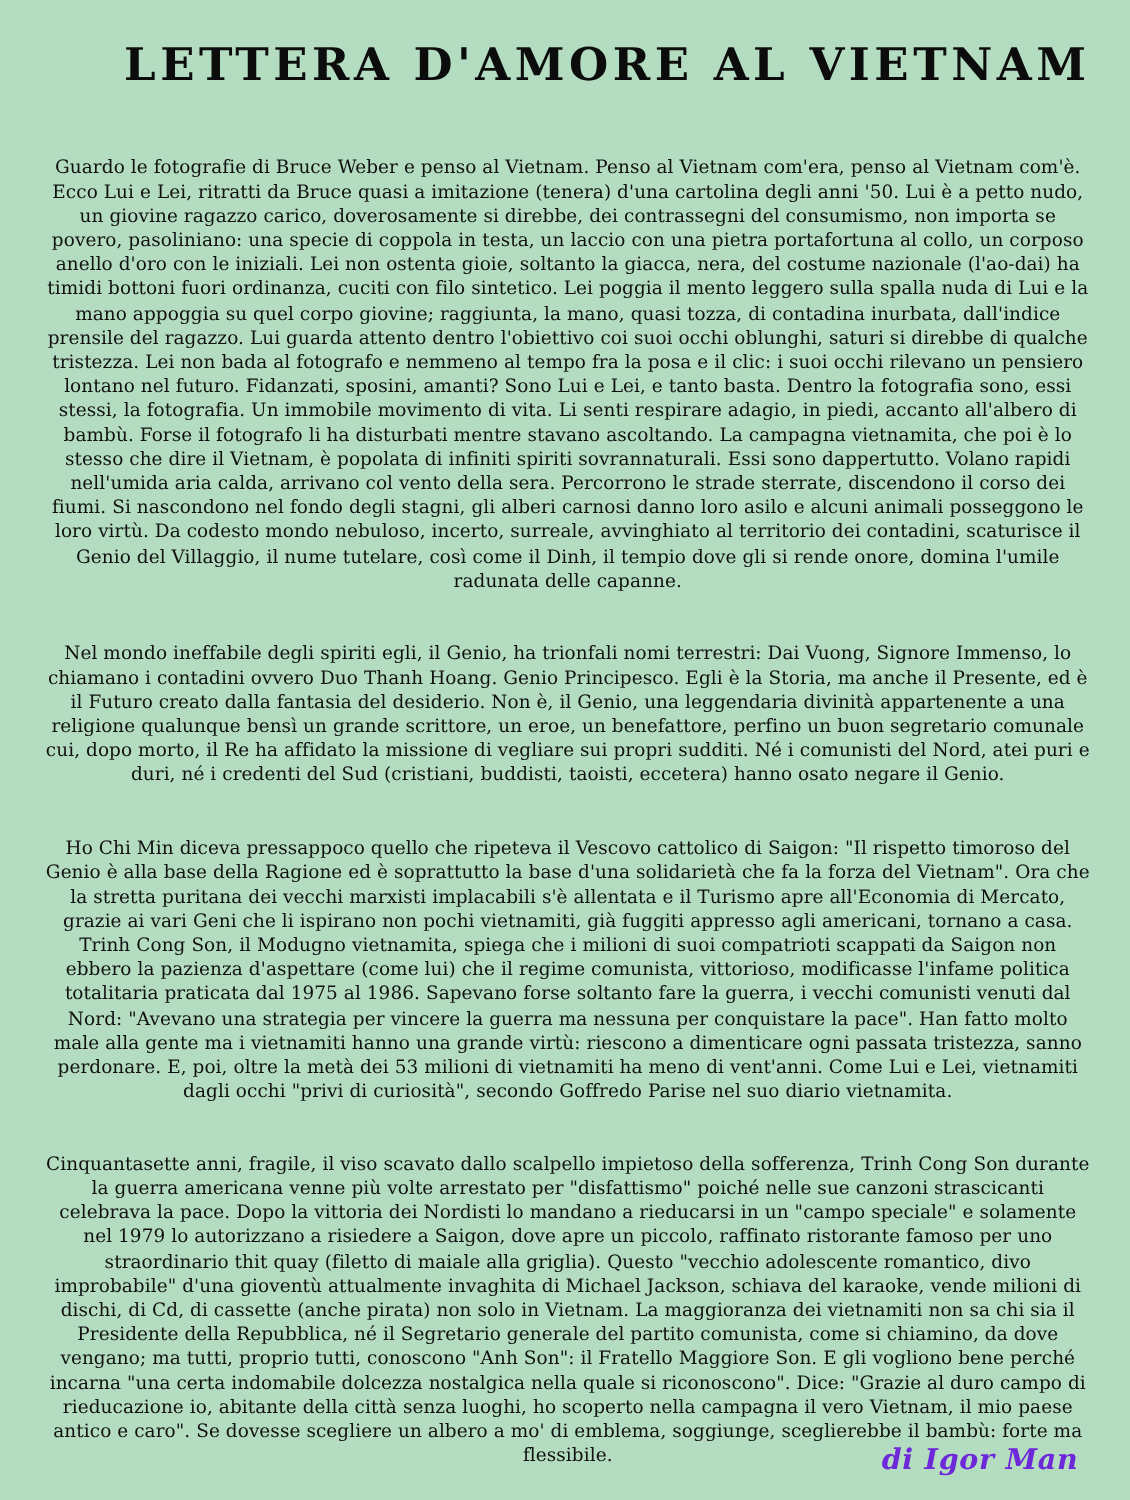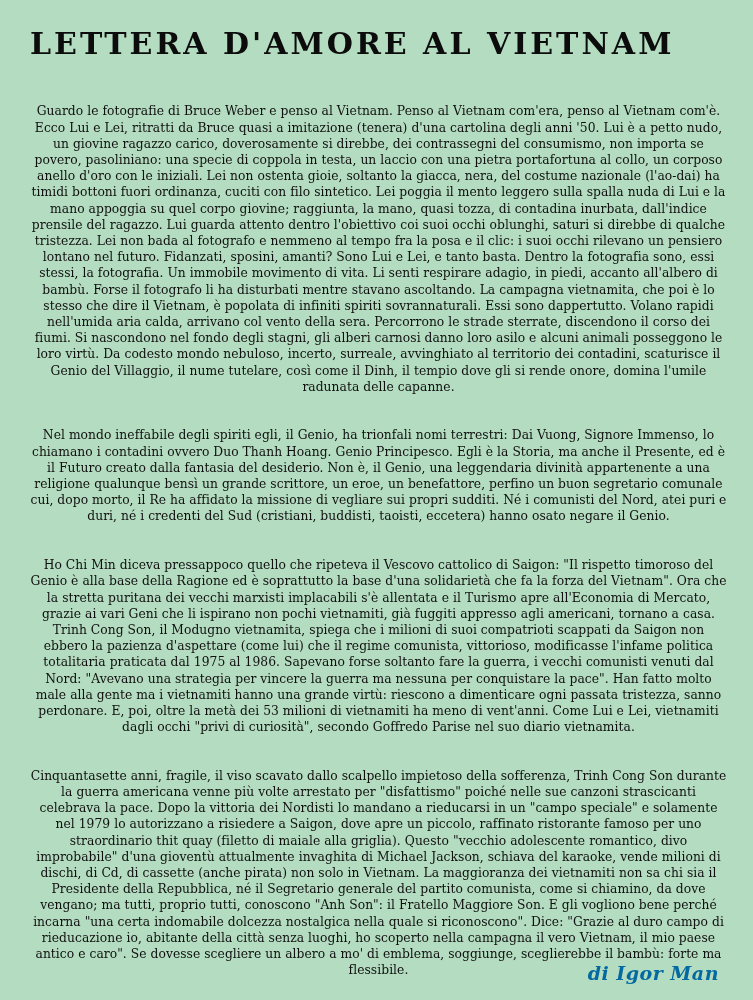--- a/index.html
+++ b/index.html
@@ -20,21 +20,21 @@
     height: 1000px;
     box-sizing: border-box;
     padding: 22px 26px 10px 30px;
     background: #b4dcc0;
   }
   #title {
     font-family: "DejaVu Serif", serif;
     font-weight: bold;
     font-size: 30px;
     letter-spacing: 3px;
-    text-align: left;
+    text-align: right;
     color: #0c0c0c;
     margin: 4px 0 10px 0;
     white-space: nowrap;
   }
   #body-text {
     font-family: "DejaVu Serif", serif;
     font-size: 12.3px;
     line-height: 16.2px;
     text-align: left;
     color: #101010;
@@ -49,21 +49,21 @@
   }
   #signature {
     position: absolute;
     right: 34px;
     bottom: 16px;
     font-family: "DejaVu Serif", serif;
     font-weight: bold;
     font-style: italic;
     font-size: 19px;
     letter-spacing: 0.5px;
-    color: #0369a1;
+    color: #6d28d9;
   }
 </style>
 </head>
 <body>
 
 <div id="page">
 
   <h1 id="title">LETTERA D'AMORE AL VIETNAM</h1>
 
   <div id="body-text">

